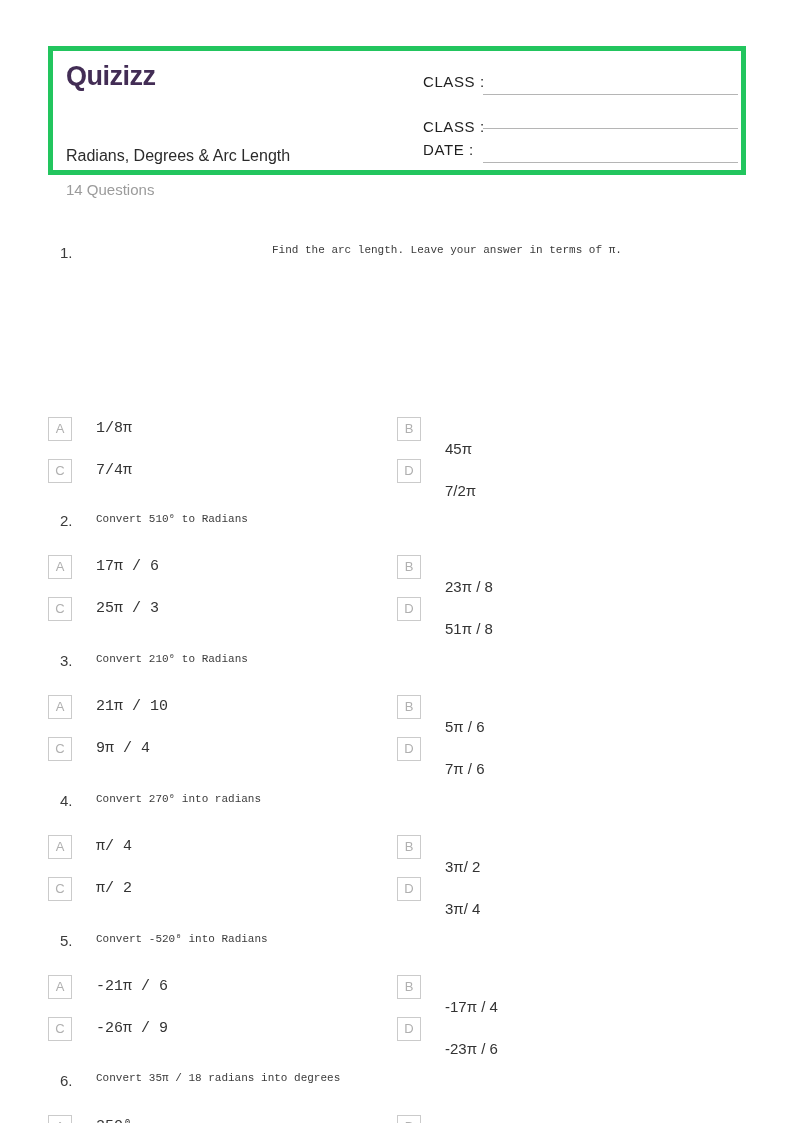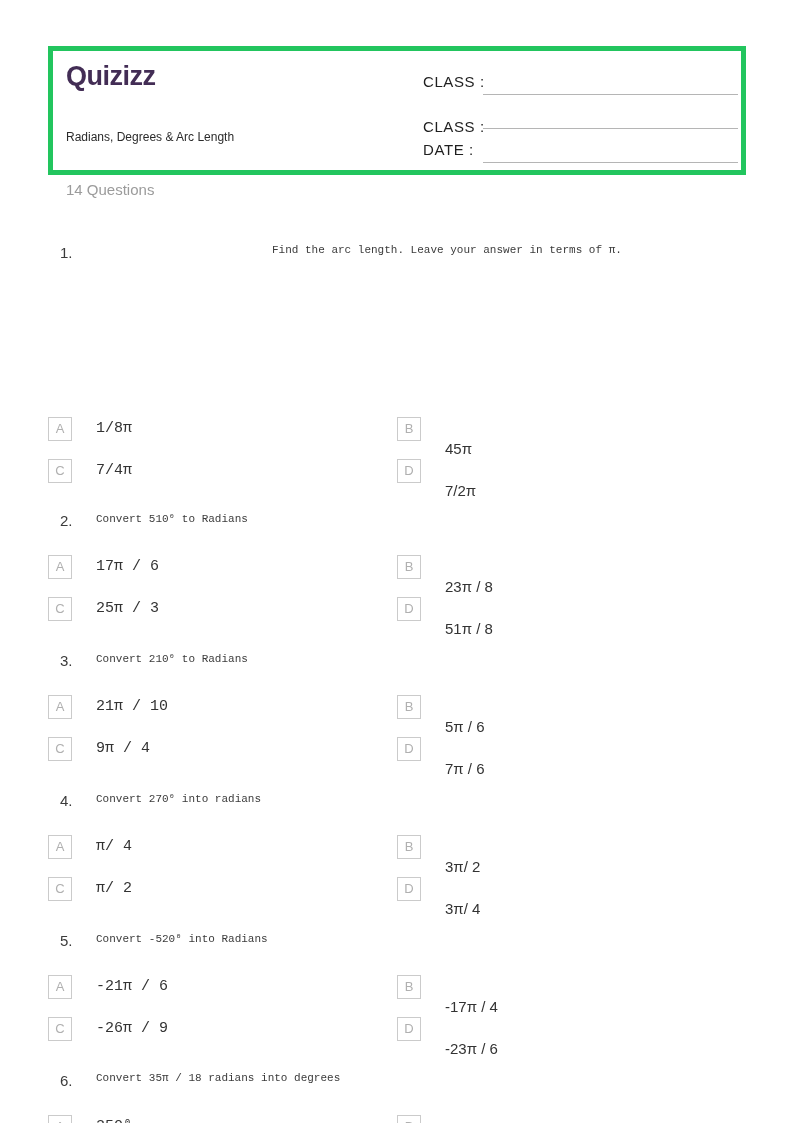--- a/index.html
+++ b/index.html
@@ -4,21 +4,21 @@
 <style>
   html,body{margin:0;padding:0;background:#ffffff;}
   .page{position:relative;width:794px;height:1123px;background:#ffffff;overflow:hidden;
         font-family:"Liberation Sans", sans-serif;color:#3b3b3b;}
 
   
   .header-card{position:absolute;left:48px;top:46px;width:698px;height:129px;
                border:5px solid #22c55e;box-sizing:border-box;background:#fff;}
   .logo{position:absolute;left:13px;top:10px;font-size:27px;font-weight:800;
         letter-spacing:-0.5px;color:#432d55;}
-  .ws-title{position:absolute;left:13px;top:79px;font-size:12px;color:#2b2b2b;}
+  .ws-title{position:absolute;left:13px;top:96px;font-size:16px;color:#2b2b2b;}
   .ws-subtitle{position:absolute;left:13px;top:100px;font-size:15px;color:#9b9b9b;margin-top:30px;}
   .field-label{position:absolute;left:370px;font-size:15px;color:#1f1f1f;letter-spacing:0.6px;}
   .field-line{position:absolute;left:430px;width:255px;height:0;border-bottom:1px solid #b5b5b5;}
 
   
   .question{position:absolute;left:0;right:0;height:0;}
   .q-num{position:absolute;left:60px;top:0;font-size:15px;color:#3b3b3b;}
   .q-text{position:absolute;left:96px;top:0;font-size:11px;color:#3b3b3b;font-family:Liberation Mono, monospace;}
   .q1-text{left:272px;}
   .opt-row{position:absolute;left:0;right:0;height:24px;}

